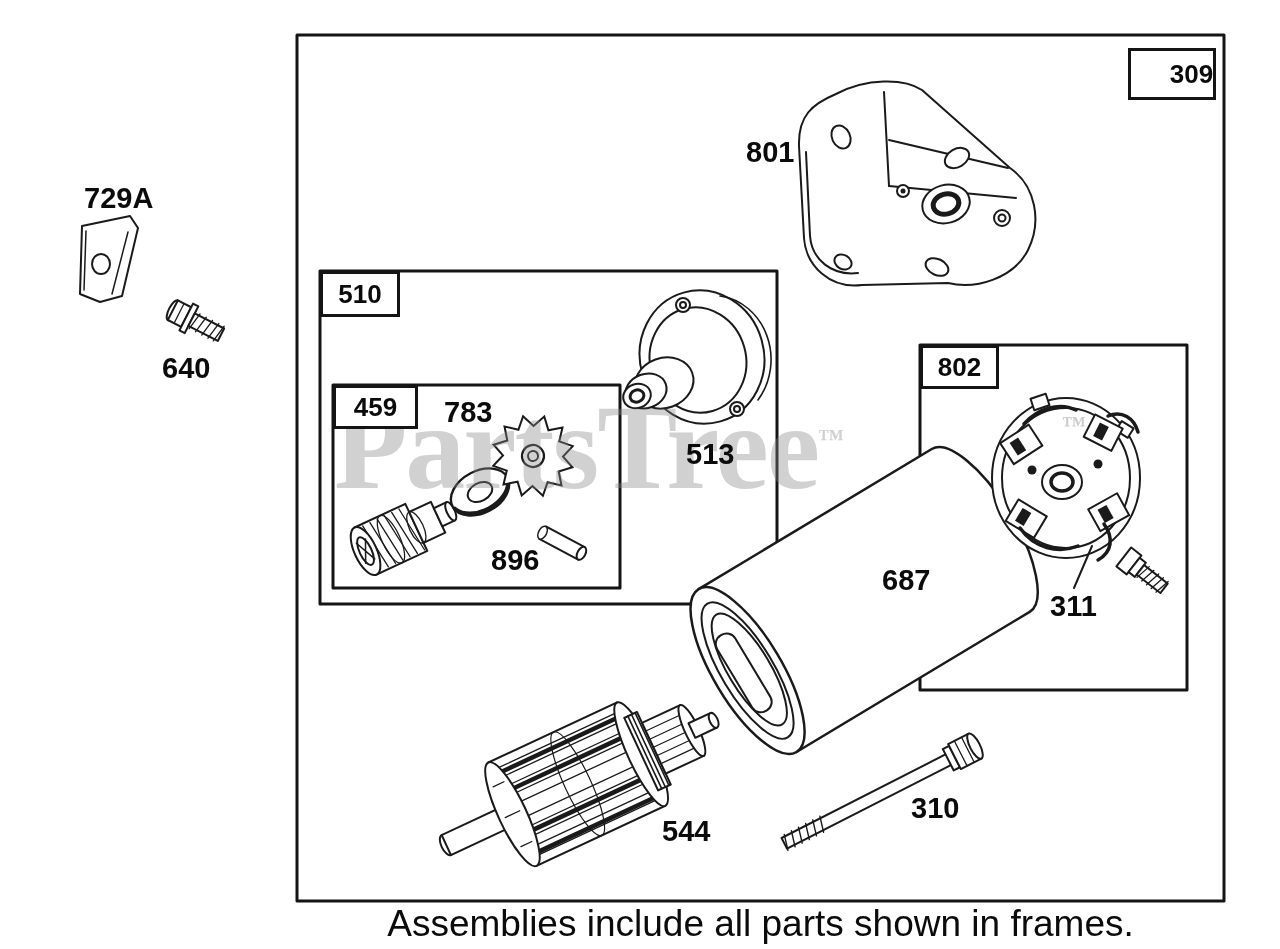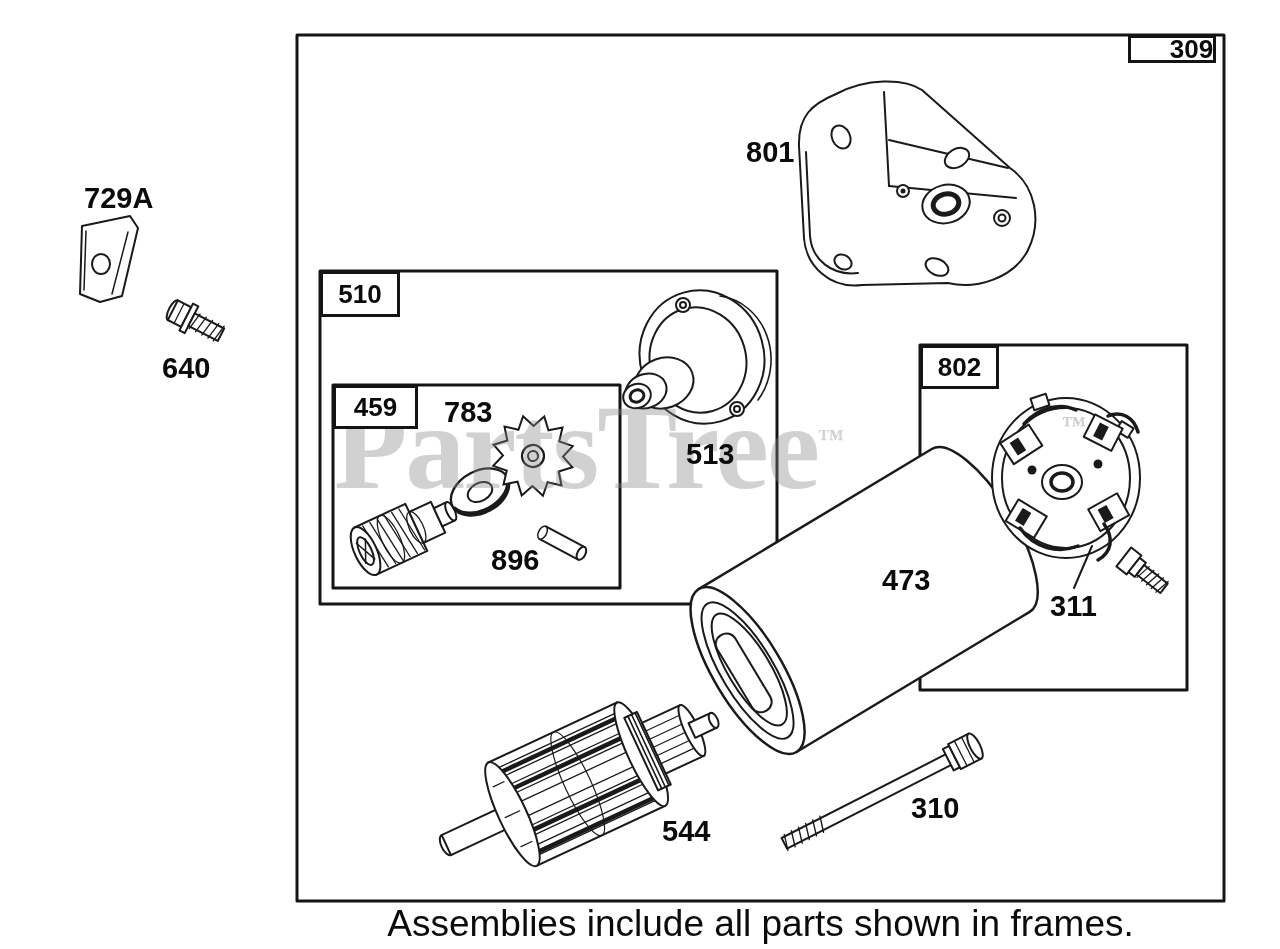--- a/index.html
+++ b/index.html
@@ -180,31 +180,31 @@
         <path d="M 970,778 V 806 M 978,778 V 806" stroke-width="1.3"></path>
         <ellipse cx="986" cy="792" rx="5" ry="14" fill="#fff"></ellipse>
       </g>
 
     </g>
   </svg>
 
   <div class="watermark"><span>PartsTree</span><sup>™</sup></div>
   <div class="wm-tm2">™</div>
 
-  <div class="label-box" style="left:1128px; top:35px; width:88px; height:28px;padding-left:39px;">309</div>
+  <div class="label-box" style="left:1128px; top:48px; width:88px; height:52px;padding-left:39px;">309</div>
   <div class="label-box" style="left:320px; top:271px; width:80px; height:46px;">510</div>
   <div class="label-box" style="left:333px; top:385px; width:85px; height:44px;">459</div>
   <div class="label-box" style="left:920px; top:345px; width:79px; height:44px;">802</div>
 
   <div class="part-label" style="left:84px; top:182px;">729A</div>
   <div class="part-label" style="left:162px; top:352px;">640</div>
   <div class="part-label" style="left:746px; top:136px;">801</div>
   <div class="part-label" style="left:444px; top:396px;">783</div>
   <div class="part-label" style="left:491px; top:544px;">896</div>
   <div class="part-label" style="left:686px; top:438px;">513</div>
-  <div class="part-label" style="left:882px; top:564px;">473</div>
+  <div class="part-label" style="left:882px; top:564px;">687</div>
   <div class="part-label" style="left:1050px; top:590px;">311</div>
   <div class="part-label" style="left:662px; top:815px;">544</div>
   <div class="part-label" style="left:911px; top:792px;">310</div>
 
   <div class="caption">Assemblies include all parts shown in frames.</div>
 
 </div>
 
 </body></html>

